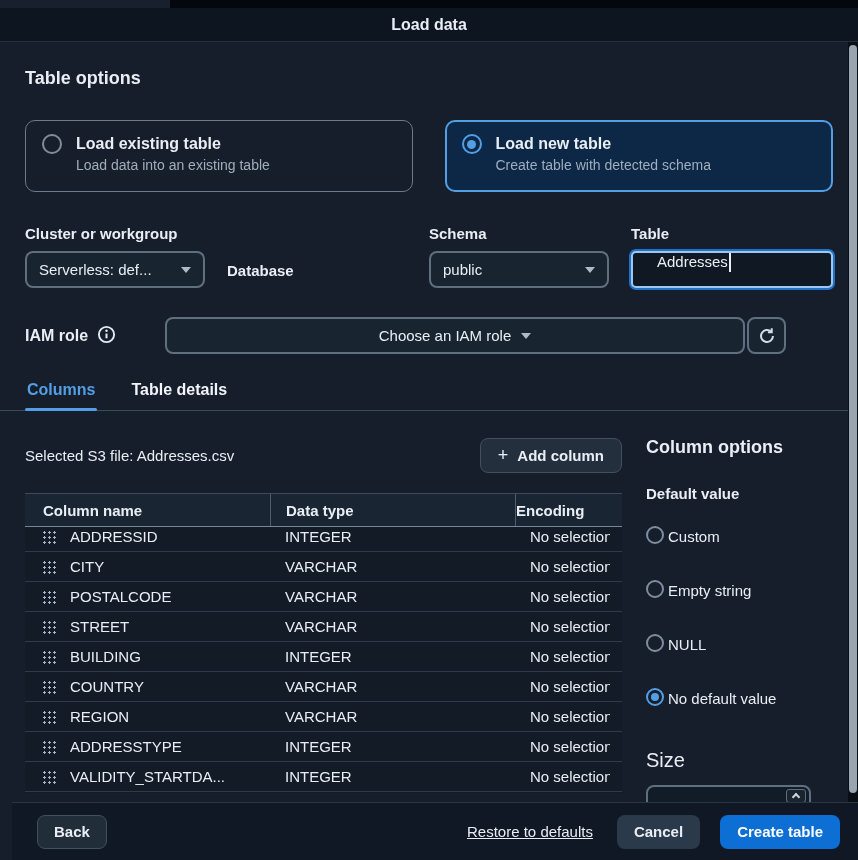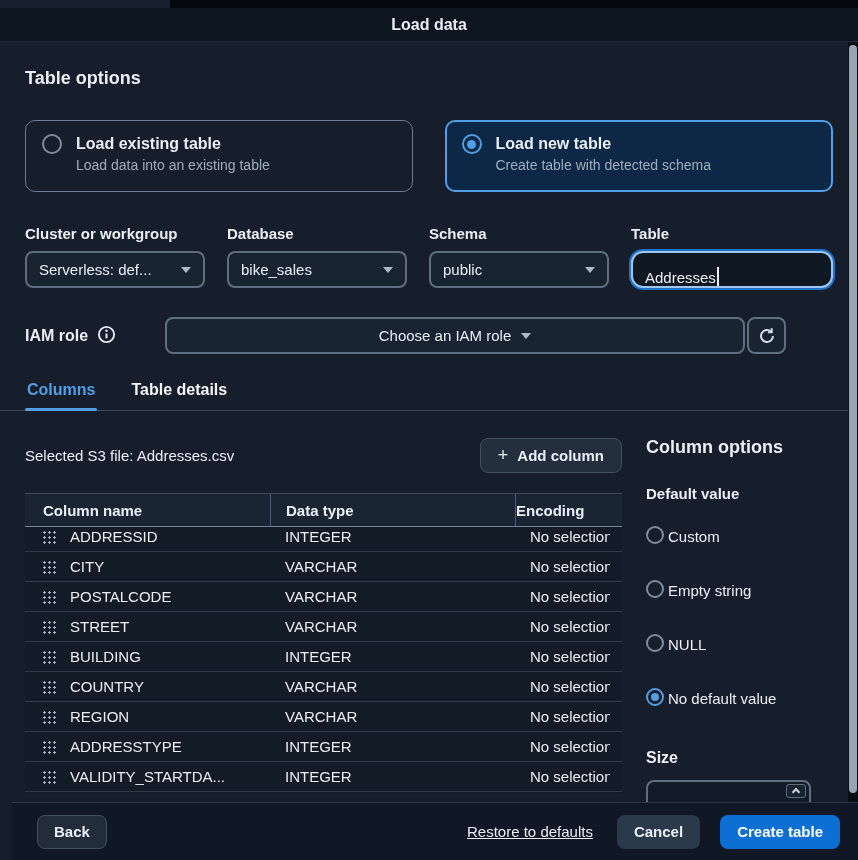--- a/index.html
+++ b/index.html
@@ -37,21 +37,21 @@
   
   .fields-row { display:flex; gap:22px; margin:33px 25px 0; align-items:flex-end; }
   .field { width:180px; }
   .field.grow { flex:1; width:auto; }
   .field-label { font-size:15px; font-weight:600; margin-bottom:9px; }
   .select { height:37px; background:#192431; border:2px solid #5f6f80; border-radius:8px;
             display:flex; align-items:center; justify-content:space-between; padding:0 12px; cursor:pointer; }
   .caret { width:0; height:0; border-left:5px solid transparent; border-right:5px solid transparent;
            border-top:6px solid #aebbca; margin-left:10px; flex:none; }
   .text-input { height:37px; background:#0f1823; border:2px solid #9ec7ef; box-shadow:0 0 0 2px #1f72c8;
-                border-radius:12px; display:flex; align-items:flex-end; padding:0 12px; }
+                border-radius:5px; display:flex; align-items:flex-start; padding:0 24px; }
   .text-caret { display:inline-block; width:2px; height:19px; background:#e9eef5; margin-left:1px; }
 
   
   .iam-row { display:flex; align-items:center; margin:29px 72px 0 25px; }
   .iam-label-group { display:flex; align-items:center; gap:9px; width:140px; flex:none; }
   .iam-label { font-size:16px; font-weight:600; }
   .iam-select { flex:1; justify-content:center; }
   .icon-btn { width:39px; height:37px; margin-left:2px; background:#192431; border:2px solid #5f6f80;
               border-radius:8px; display:flex; align-items:center; justify-content:center; cursor:pointer; flex:none; }
 
@@ -97,21 +97,21 @@
   .panel-title { font-size:18px; font-weight:700; }
   .dv-label { margin-top:27px; font-size:15px; font-weight:600; }
   .radio-list { margin-top:22px; }
   .radio-item { display:flex; align-items:flex-start; gap:4px; margin-bottom:29px; cursor:pointer; }
   .radio-sm { width:18px; height:18px; border-radius:50%; border:2px solid #7e8da0; flex:none;
               position:relative; margin-top:2px; }
   .radio-sm.checked { border-color:#539fe5; }
   .radio-sm.checked::after { content:""; position:absolute; left:50%; top:50%; width:8px; height:8px;
                              margin:-4px 0 0 -4px; border-radius:50%; background:#539fe5; }
   .radio-label { font-size:15px; line-height:25px; max-width:112px; }
-  .size-label { font-size:16px; font-weight:700; margin-top:38px; }
+  .size-label { font-size:20px; font-weight:400; margin-top:38px; }
   .size-box { position:relative; margin-top:13px; width:165px; height:40px; background:#121c28;
               border:2px solid #5f6f80; border-radius:8px; }
   .step-up { position:absolute; top:2px; right:3px; width:20px; height:14px; border:1px solid #5f6f80;
              border-radius:3px; background:#19242f; display:flex; align-items:center; justify-content:center;
              cursor:pointer; }
   .chev-up { width:6px; height:6px; border-left:2px solid #cbd5e0; border-top:2px solid #cbd5e0;
              transform:rotate(45deg); margin-top:2px; }
 
   
   .footer { position:absolute; left:12px; bottom:0; width:858px; height:58px; background:#0f1824;
@@ -162,24 +162,20 @@
     <div class="fields-row">
       <div class="field">
         <div class="field-label">Cluster or workgroup</div>
         <div class="select">
           <span>Serverless: def...</span>
           <span class="caret"></span>
         </div>
       </div>
       <div class="field">
         <div class="field-label">Database</div>
-        <div class="select">
-          <span>bike_sales</span>
-          <span class="caret"></span>
-        </div>
       </div>
       <div class="field">
         <div class="field-label">Schema</div>
         <div class="select">
           <span>public</span>
           <span class="caret"></span>
         </div>
       </div>
       <div class="field grow">
         <div class="field-label">Table</div>

